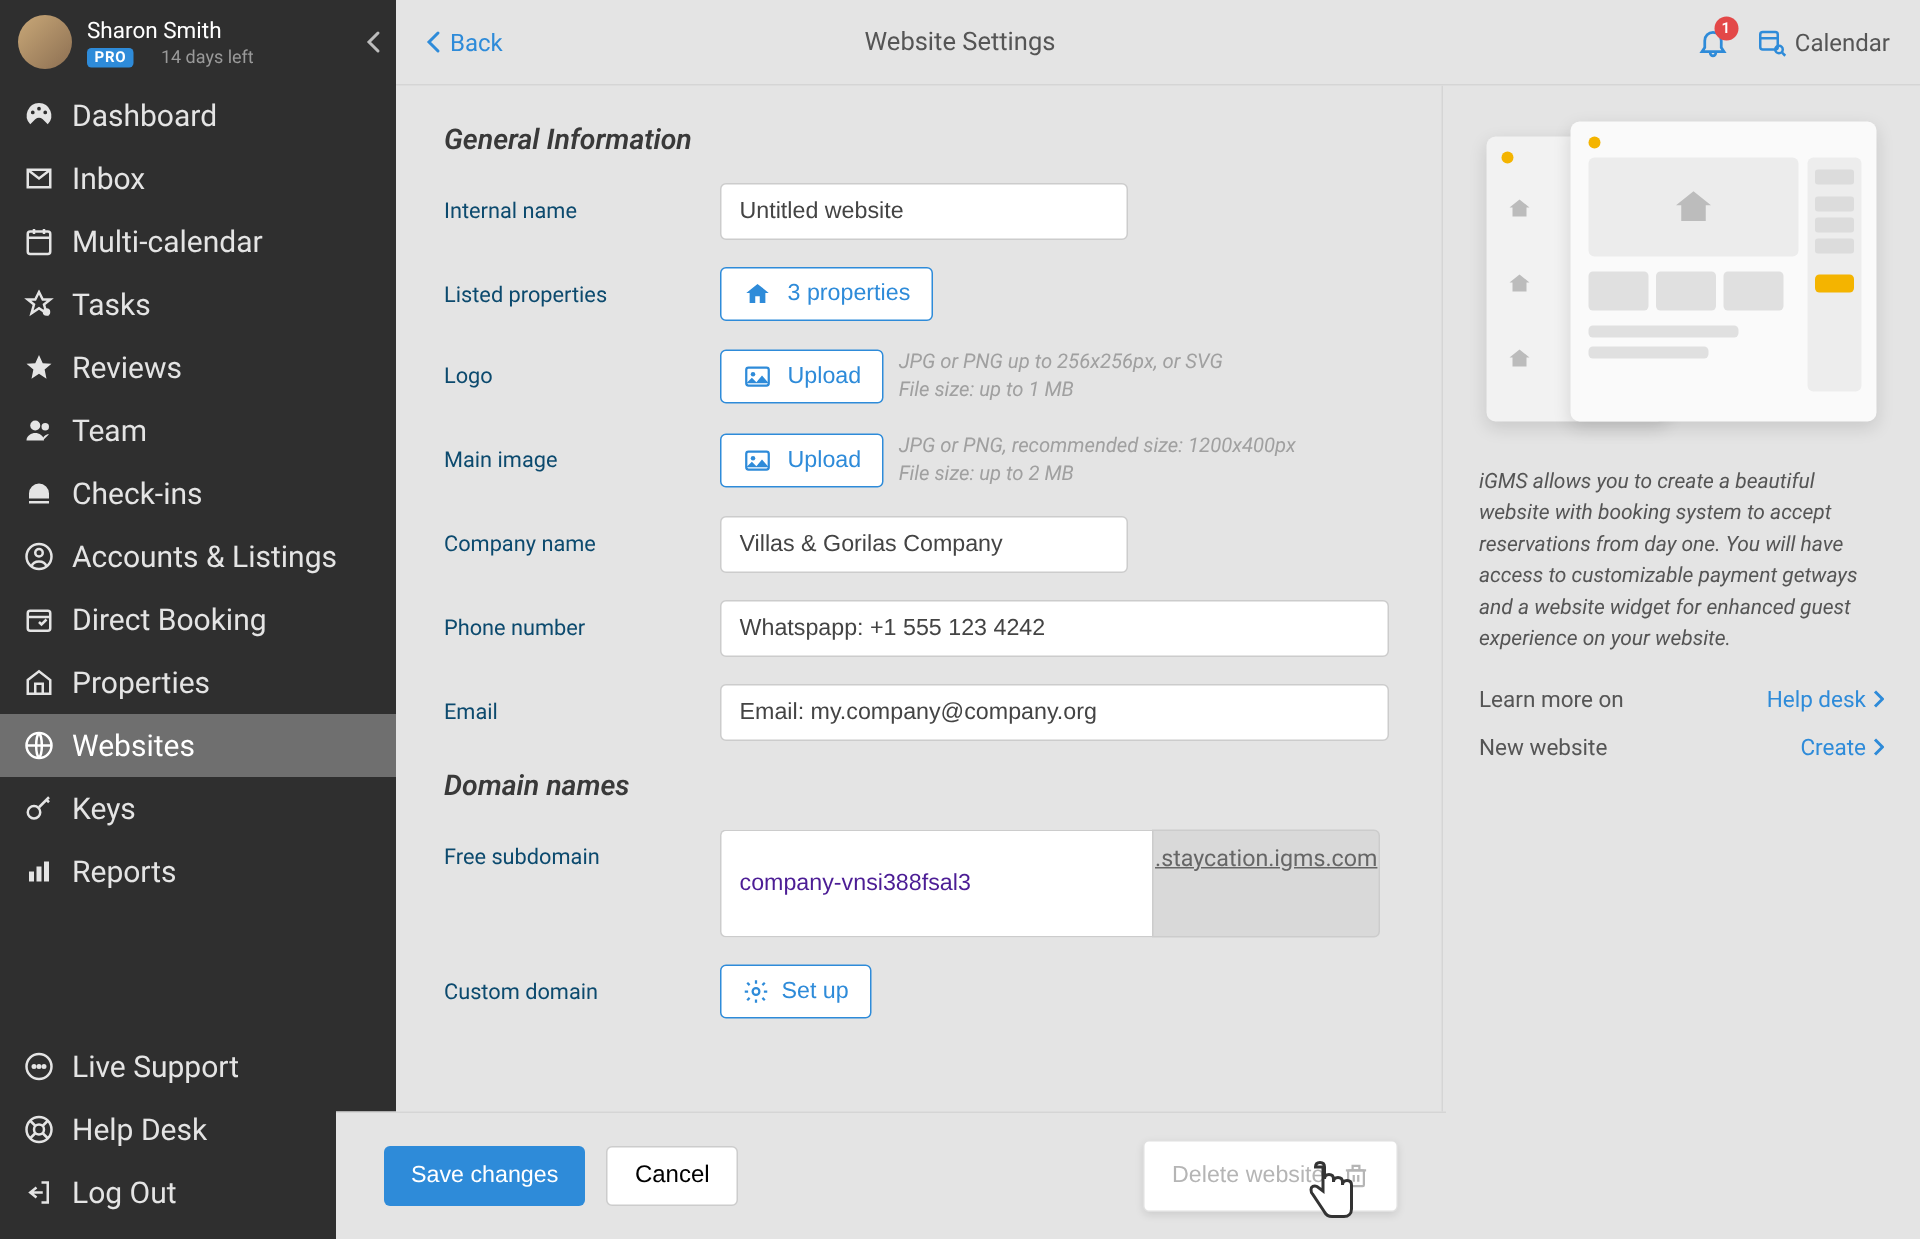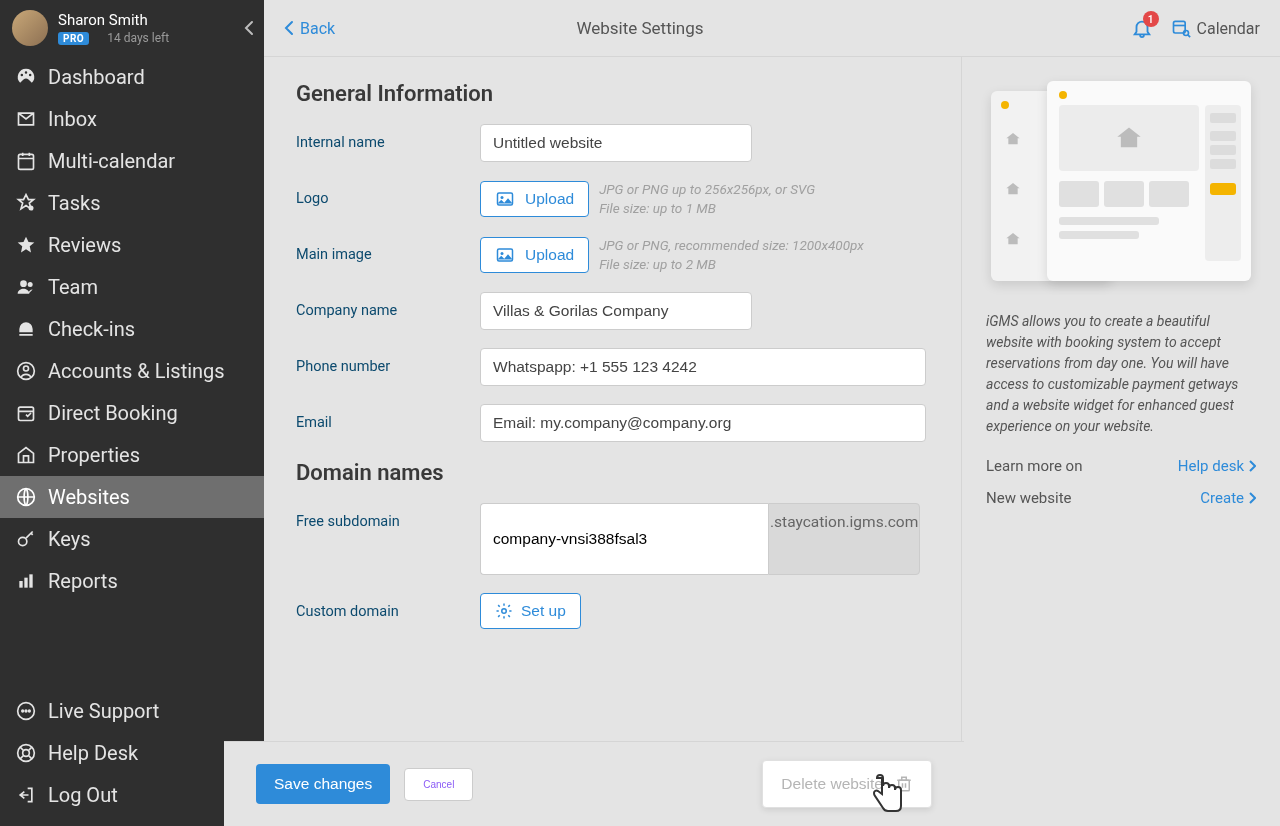--- a/index.html
+++ b/index.html
@@ -22,36 +22,36 @@
 .main { flex: 1; display: flex; flex-direction: column; background: #e4e4e4; }
 .topbar { height: 56px; display: flex; align-items: center; padding: 0 20px; justify-content: space-between; }
 .back-btn { display: flex; align-items: center; gap: 6px; color: #2e8bd9; font-size: 16px; cursor: pointer; }
 .topbar-title { position: absolute; left: 50%; transform: translateX(-50%); color: #555; font-size: 17px; }
 .topbar-right { display: flex; align-items: center; gap: 18px; }
 .bell-wrap { position: relative; color: #2e8bd9; cursor: pointer; }
 .bell-badge { position: absolute; top: -6px; right: -6px; background: #e34848; color: #fff; border-radius: 50%; width: 16px; height: 16px; font-size: 10px; display: flex; align-items: center; justify-content: center; font-weight: 600; }
 .calendar-link { display: flex; align-items: center; gap: 6px; color: #555; font-size: 16px; cursor: pointer; }
 .content-wrap { flex: 1; display: flex; overflow: hidden; border-top: 1px solid #d5d5d5; }
 .form-area { flex: 1; padding: 24px 32px 20px; overflow-y: auto; border-right: 1px solid #d5d5d5; position: relative; }
-.section-title { color: #393939; font-size: 22px; font-weight: 600; margin-bottom: 18px; }
+.section-title { color: #393939; font-size: 19px; font-weight: 600; margin-bottom: 18px; font-style: italic; }
 .field-row { display: flex; align-items: flex-start; margin-bottom: 18px; }
 .field-label { width: 184px; color: #0c4a6e; font-size: 14.5px; padding-top: 10px; flex-shrink: 0; }
 .text-input { padding: 9px 12px; border: 1px solid #ccc; border-radius: 4px; background: #fff; font-size: 15.5px; color: #444; width: 272px; }
 .text-input.wide { width: 446px; }
 .prop-btn { display: inline-flex; align-items: center; gap: 10px; border: 1px solid #2e8bd9; background: #fff; color: #2e8bd9; padding: 8px 14px; border-radius: 4px; font-size: 15.5px; cursor: pointer; }
 .upload-btn { display: inline-flex; align-items: center; gap: 10px; border: 1px solid #2e8bd9; background: #fff; color: #2e8bd9; padding: 8px 14px; border-radius: 4px; font-size: 15.5px; cursor: pointer; }
 .hint { color: #a0a0a0; font-size: 13.5px; font-style: italic; line-height: 1.4; margin-left: 10px; }
 .upload-wrap { display: flex; align-items: center; justify-content: flex-end; }
 .subdomain-wrap { display: flex; }
-.subdomain-input { padding: 26px 12px; border: 1px solid #ccc; border-radius: 4px 0 0 4px; background: #fff; font-size: 15.5px; color: #000000; width: 288px; border-right: none; }
-.subdomain-suffix { padding: 9px 1px; border: 1px solid #ccc; background: #d9d9d9; border-radius: 0 4px 4px 0; color: #666; font-size: 15.5px; }
+.subdomain-input { padding: 26px 12px; border: 1px solid #ccc; border-radius: 4px 0 0 4px; background: #fff; font-size: 15.5px; color: #4c1d95; width: 288px; border-right: none; }
+.subdomain-suffix { padding: 9px 1px; border: 1px solid #ccc; background: #d9d9d9; border-radius: 0 4px 4px 0; color: #666; font-size: 15.5px; text-decoration: underline; }
 .setup-btn { display: inline-flex; align-items: center; gap: 8px; border: 1px solid #2e8bd9; background: #fff; color: #2e8bd9; padding: 8px 14px; border-radius: 4px; font-size: 15.5px; cursor: pointer; }
 .footer-actions { border-top: 1px solid #d5d5d5; padding: 18px 32px; display: flex; align-items: center; gap: 14px; }
 .btn-primary { background: #2e8bd9; color: #fff; border: none; padding: 11px 18px; border-radius: 4px; font-size: 15.5px; cursor: pointer; }
-.btn-secondary { background: #fff; color: #8b5cf6; border: 1px solid #ccc; padding: 10px 18px; border-radius: 4px; font-size: 10px; cursor: pointer; }
+.btn-secondary { background: #fff; color: #000000; border: 1px solid #ccc; padding: 10px 18px; border-radius: 4px; font-size: 16px; cursor: pointer; }
 .btn-delete { margin-left: auto; background: #fff; border: 1px solid #e0e0e0; color: #b5b5b5; padding: 14px 18px; border-radius: 4px; display: flex; align-items: center; gap: 12px; font-size: 15.5px; cursor: pointer; box-shadow: 0 2px 6px rgba(0,0,0,0.1); text-align: center; }
 .info-panel { width: 318px; padding: 24px 24px; }
 .illus { width: 260px; height: 210px; margin: 0 auto 20px; position: relative; }
 .illus .card { position: absolute; background: #f2f2f2; border-radius: 6px; box-shadow: 0 4px 12px rgba(0,0,0,0.12); }
 .illus .card.back { left: 0; top: 10px; width: 120px; height: 190px; }
 .illus .card.front { left: 56px; top: 0; width: 204px; height: 200px; background: #fafafa; }
 .illus .dot { width: 8px; height: 8px; background: #f4b400; border-radius: 50%; position: absolute; }
 .illus .card.front .hero { position: absolute; left: 12px; top: 24px; right: 52px; height: 66px; background: #ececec; border-radius: 4px; display:flex; align-items:center; justify-content:center; }
 .illus .card.front .side { position: absolute; right: 10px; top: 24px; width: 36px; bottom: 20px; background: #ededed; border-radius: 4px; }
 .illus .yellow-bar { background: #f4b400; border-radius: 3px; }
@@ -263,20 +263,29 @@
       </div>
     </div>
 
     <div class="content-wrap">
       <div class="form-area">
         <h2 class="section-title">General Information</h2>
         <div class="field-row">
           <div class="field-label">Internal name</div>
           <input class="text-input" value="Untitled website" style="">
         </div>
+        <div class="field-row">
+          <div class="field-label">Listed properties</div>
+          <button class="prop-btn">
+            <svg width="20" height="18" viewBox="0 0 24 24" fill="currentColor">
+                <path d="M12 3l10 8h-3v9h-5v-6h-4v6H5v-9H2z"></path>
+              </svg>
+            <span>3 properties</span>
+          </button>
+        </div>
 
         <div class="field-row">
           <div class="field-label">Logo</div>
           <div class="upload-wrap">
             <button class="upload-btn">
               <svg width="20" height="18" viewBox="0 0 24 24" fill="currentColor">
                   <rect x="2" y="4" width="20" height="16" rx="2" fill="none" stroke="currentColor" stroke-width="2"></rect>
                   <circle cx="8" cy="10" r="2"></circle>
                   <path d="M2 18l5-5 4 4 5-6 6 7"></path>
                 </svg>

